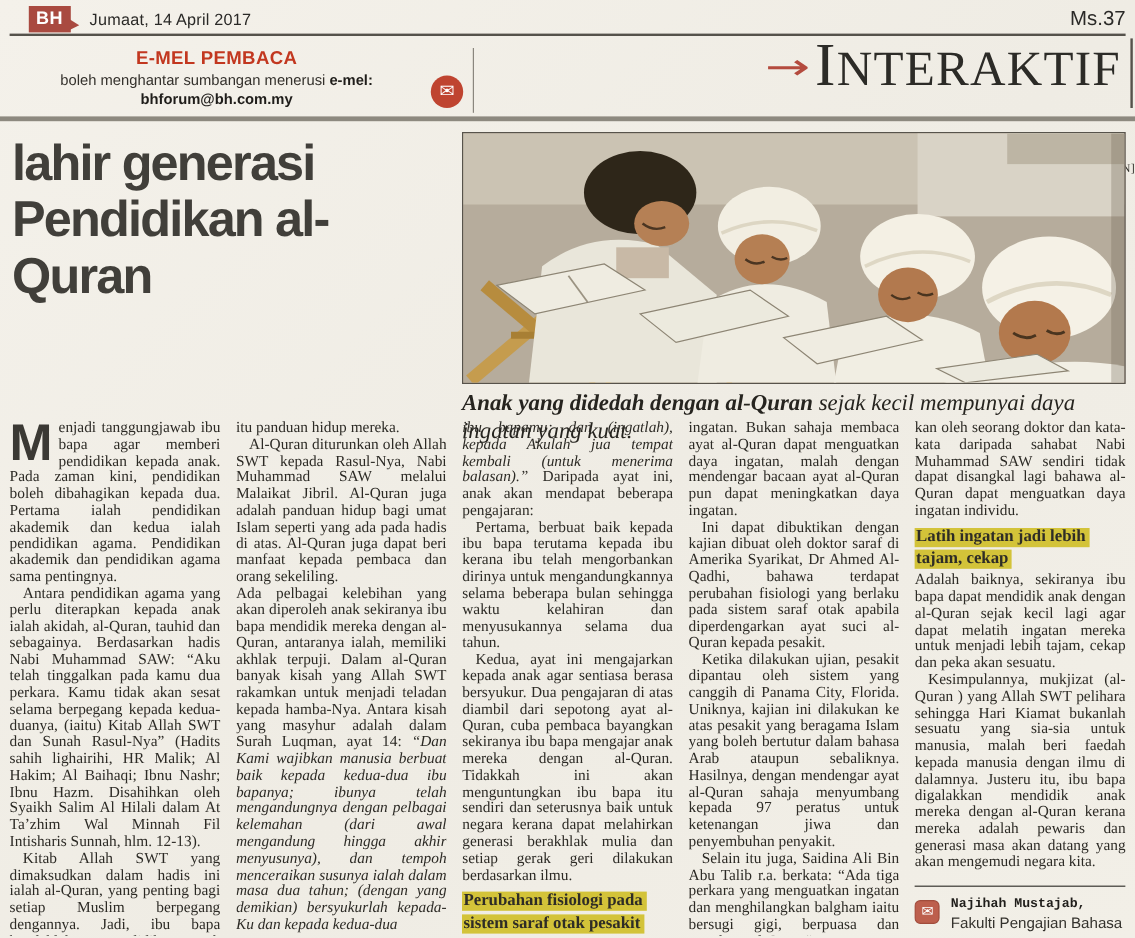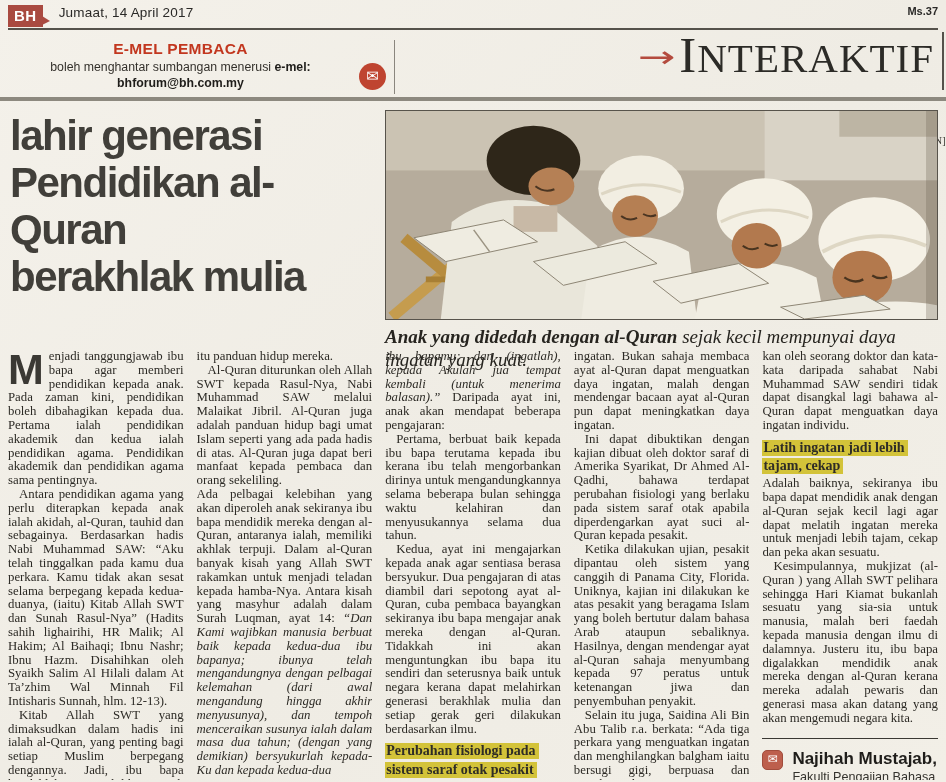--- a/index.html
+++ b/index.html
@@ -5,28 +5,28 @@
   * { margin:0; padding:0; box-sizing:border-box; }
   html,body { width:946px; height:782px; }
   body { font-family:"Liberation Serif", serif; }
   .page {
     position:relative; width:946px; height:782px; overflow:hidden;
     background:linear-gradient(135deg,#f4f1ea 0%,#efece4 55%,#f2efe7 100%);
     color:#2d2b26;
   }
 
   
-  .topstrip { position:absolute; left:8px; right:8px; top:5px; height:22px;
-    display:flex; align-items:flex-start; font-family:"Liberation Sans",sans-serif; }
+  .topstrip { position:absolute; left:24px; right:8px; top:5px; height:22px;
+    display:flex; align-items:center; font-family:"Liberation Sans",sans-serif; }
   .bh-logo { position:relative; background:#a94a40; color:#fff; font-weight:bold;
     font-size:15px; line-height:1; padding:3px 6px 4px; letter-spacing:0.5px; }
   .bh-logo::after { content:""; position:absolute; right:-7px; bottom:2px;
     border-left:8px solid #a94a40; border-top:5px solid transparent; border-bottom:4px solid transparent; }
   .top-date { margin-left:16px; font-weight:normal; font-size:13.5px; color:#2a2927; letter-spacing:0.2px; }
-  .top-page { margin-left:auto; font-weight:bold; font-size:11px; color:#2a2927; }
+  .top-page { margin-left:auto; font-weight:normal; font-size:17px; color:#2a2927; }
   .top-rule { position:absolute; left:8px; right:8px; top:28px; height:2px; background:#55524b; }
 
   
   .email-box { position:absolute; left:10px; top:40px; width:376px; }
   .email-inner { display:flex; align-items:flex-end; gap:8px; }
   .email-text { flex:1; text-align:center; font-family:"Liberation Sans",sans-serif; }
   .email-title { color:#c2371f; font-weight:bold; font-size:15.5px; letter-spacing:0.3px; margin-bottom:2px; }
   .email-line { font-size:12.3px; line-height:1.3; color:#34312c; }
   .email-line b { color:#1f1d1a; }
   .email-env { width:27px; height:27px; border-radius:50%; background:#bf4430; color:#fff;
@@ -71,21 +71,21 @@
     -webkit-box-decoration-break:clone; box-decoration-break:clone; }
   .dropcap { float:left; font-family:"Liberation Sans",sans-serif; font-weight:bold;
     font-size:43px; line-height:34px; padding:2px 5px 0 0; color:#3b3934; }
 
   
   .byline { margin-top:12px; border-top:1.5px solid #3a3833; padding-top:9px;
     display:flex; gap:9px; text-align:left; font-family:"Liberation Sans",sans-serif; }
   .byline-env { width:21px; height:20px; border-radius:5px; background:#bd5f4d; color:#fff;
     display:flex; align-items:center; justify-content:center; font-size:12px; flex:0 0 auto; margin-top:2px;
     border:1px solid #a14c3c; }
-  .byline-name { font-weight:bold; font-size:17px; color:#1f1d1a; line-height:1.25; }
+  .byline-name { font-weight:bold; font-size:11px; color:#1f1d1a; line-height:1.25;font-family:Liberation Mono, monospace; }
   .byline-affil { font-size:12.6px; line-height:1.28; color:#34322d; }
 </style>
 </head>
 <body>
 
 <div class="page">
 
   <div class="topstrip">
     <div class="bh-logo">BH</div>
     <div class="top-date">Jumaat, 14 April 2017</div>
@@ -108,21 +108,20 @@
     <div class="section-arrow">→</div>
     <div class="section-title">INTERAKTIF</div>
   </div>
   <div class="section-vrule"></div>
 
   <div class="mid-rule"></div>
 
   <div class="headline">
     <div>lahir generasi</div>
     <div>Pendidikan al-Quran</div>
-    <div>berakhlak mulia</div>
   </div>
 
   <div class="photo-credit">[FOTO HIASAN]</div>
   <div class="photo-frame">
     <svg viewBox="0 0 553 210" preserveAspectRatio="none">
       <rect width="553" height="210" fill="#b6ac9c"></rect>
       <rect width="553" height="60" fill="#cbc3b3"></rect>
       <rect x="380" y="0" width="173" height="70" fill="#d9d3c6"></rect>
       <rect x="455" y="0" width="98" height="26" fill="#bdb5a4"></rect>
 

